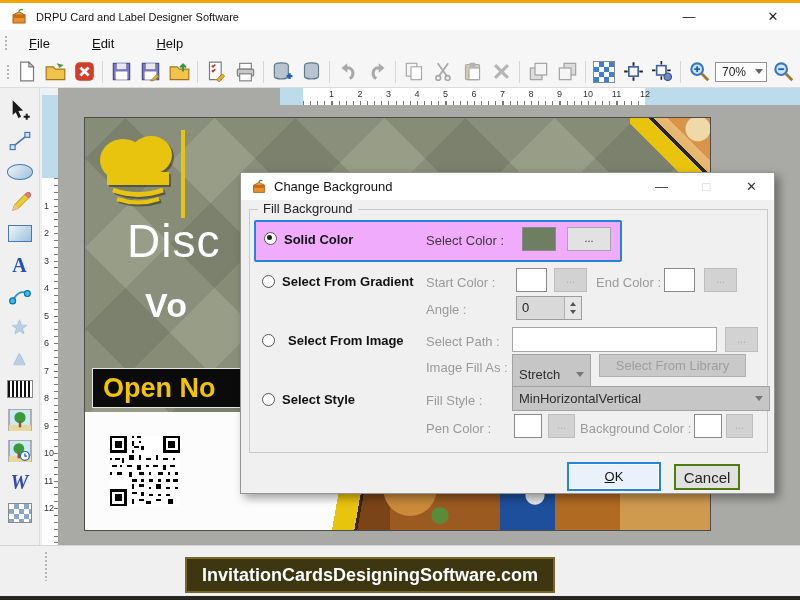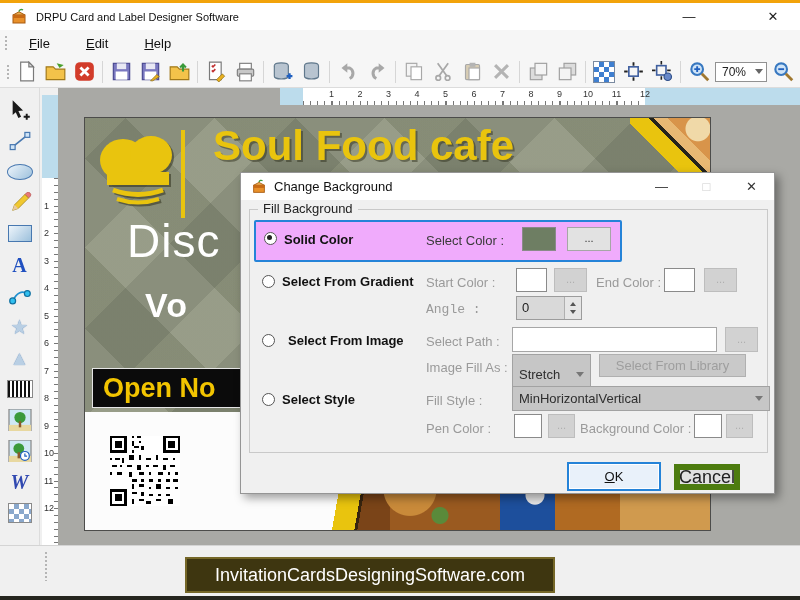--- a/index.html
+++ b/index.html
@@ -7,21 +7,21 @@
        font-family:"Liberation Sans",sans-serif;overflow:hidden;}
   
   .top-accent{position:absolute;left:0;top:0;width:800px;height:3px;background:#f2a30a;}
   .titlebar{position:absolute;left:0;top:3px;width:800px;height:27px;background:#fff;display:flex;align-items:center;}
   .app-icon{width:18px;height:18px;margin-left:10px;}
   .title-text{font-size:11px;color:#111;margin-left:8px;}
   .win-btn{position:absolute;top:0;width:42px;height:27px;display:flex;align-items:center;justify-content:center;font-size:13px;color:#222;}
   .win-min{left:668px;} .win-close{left:752px;}
   .menubar{position:absolute;left:0;top:30px;width:800px;height:26px;background:#f6f6f6;border-bottom:1px solid #e3e3e3;display:flex;align-items:center;}
   .grip-v{width:4px;height:16px;margin-left:4px;background-image:radial-gradient(#b5b5b5 1px,transparent 1.2px);background-size:4px 4px;}
-  .menu-items{display:flex;margin-left:8px;gap:10px;}
+  .menu-items{display:flex;margin-left:8px;gap:16px;}
   .menu-item{font-size:13px;color:#111;padding:3px 13px;}
   .toolbar{position:absolute;left:0;top:56px;width:800px;height:32px;background:#f6f6f6;border-bottom:1px solid #dcdcdc;display:flex;align-items:center;gap:3px;padding-left:2px;box-sizing:border-box;}
   .tb{width:26px;height:26px;display:flex;align-items:center;justify-content:center;flex:0 0 auto;}
   .tb svg{width:21px;height:21px;}
   .sep{width:1px;height:22px;background:#d6d6d6;margin:0 2px;flex:0 0 auto;}
   .grid-icon-box{width:20px;height:20px;border:1px solid #7a8aa0;background:repeating-conic-gradient(#3f7fd0 0 25%,#fff 0 50%) 0 0/10px 10px;}
   .zoombox{width:52px;height:20px;background:#fff;border:1px solid #919191;font-size:12px;color:#222;display:flex;align-items:center;padding:0 3px 0 6px;box-sizing:border-box;}
   .chev{width:0;height:0;border-left:4px solid transparent;border-right:4px solid transparent;border-top:5px solid #666;margin-left:auto;}
   
   .palette{position:absolute;left:0;top:88px;width:40px;height:457px;background:#f0f0f0;border-right:1px solid #dcdcdc;display:flex;flex-direction:column;align-items:center;padding-top:8px;gap:4px;box-sizing:border-box;}
@@ -98,29 +98,29 @@
   .tfield{position:absolute;background:#fff;border:1px solid #a6a6a6;box-sizing:border-box;}
   .ddown{position:absolute;background:#c6c6c6;border:1px solid #a2a2a2;font-size:13px;color:#2e2e2e;display:flex;align-items:center;padding:0 6px;box-sizing:border-box;white-space:nowrap;}
   .ddown .chev{border-top-color:#777;}
   .spin{position:absolute;background:#d9d9d9;border:1px solid #9c9c9c;display:flex;box-sizing:border-box;}
   .spin .val{flex:1;font-size:13px;color:#222;padding:3px 0 0 5px;}
   .spin .arrows{width:16px;border-left:1px solid #b0b0b0;display:flex;flex-direction:column;align-items:center;justify-content:space-evenly;background:#e6e6e6;}
   .up{width:0;height:0;border-left:3.5px solid transparent;border-right:3.5px solid transparent;border-bottom:4px solid #555;}
   .dn{width:0;height:0;border-left:3.5px solid transparent;border-right:3.5px solid transparent;border-top:4px solid #555;}
   .libbtn{position:absolute;background:#c9c9c9;border:1px solid #b0b0b0;color:#9e9e9e;font-size:13px;text-align:center;line-height:21px;box-sizing:border-box;white-space:nowrap;}
   .ok-btn{position:absolute;left:326px;top:289px;width:94px;height:29px;background:#e9f1fa;border:2px solid #2583d8;box-shadow:inset 0 0 0 1px #fff;font-size:13px;color:#111;display:flex;align-items:center;justify-content:center;box-sizing:border-box;}
-  .cancel-btn{position:absolute;left:433px;top:291px;width:66px;height:26px;background:#e1e1e1;border:6px solid #4d7c0f;font-size:18px;color:#222;display:flex;align-items:center;justify-content:center;box-sizing:border-box;}
+  .cancel-btn{position:absolute;left:433px;top:291px;width:66px;height:26px;background:#e1e1e1;border:2px solid #4d7c0f;font-size:15px;color:#222;display:flex;align-items:center;justify-content:center;box-sizing:border-box;}
   
   .bottombar{position:absolute;left:0;top:545px;width:800px;height:55px;background:#f0f0f0;border-top:1px solid #d4d4d4;}
   .bgrip{position:absolute;left:44px;top:5px;width:4px;height:30px;background-image:radial-gradient(#b5b5b5 1px,transparent 1.2px);background-size:4px 4px;}
   .front-tab{position:absolute;left:58px;top:542px;width:70px;height:37px;background:linear-gradient(#5aaeea,#1e7cd0);border:1px solid #1565b8;display:flex;align-items:center;z-index:10;box-sizing:border-box;}
   .book-icon{width:24px;height:26px;margin-left:6px;background:linear-gradient(#e8f5fd,#8ec8ee);border:1px solid #3a80b8;border-left:4px solid #5aa0d0;box-sizing:border-box;}
   .front-label{font-size:13px;color:#0c2036;margin-left:7px;}
   .banner{position:absolute;left:185px;top:557px;width:370px;height:36px;background:#3e3610;border:2px solid #756728;display:flex;align-items:center;justify-content:center;z-index:11;box-sizing:border-box;}
-  .banner span{font-size:18px;font-weight:normal;color:#fff;white-space:nowrap;}
+  .banner span{font-size:18px;font-weight:bold;color:#fff;white-space:nowrap;}
   .bottom-edge{position:absolute;left:0;top:596px;width:800px;height:4px;background:#26261f;}
   u{text-decoration:underline;}
 </style>
 </head>
 <body>
 
 <div id="app">
 
   <div class="top-accent"></div>
 
@@ -466,21 +466,20 @@
     <div class="card">
       <div class="card-green">
         <svg class="chef-hat" viewBox="0 0 82 74">
           <ellipse cx="26" cy="28" rx="23" ry="21" fill="#e9c40e"></ellipse>
           <ellipse cx="54" cy="23" rx="21" ry="19" fill="#e9c40e"></ellipse>
           <path d="M10 40h62v13H10z" fill="#e9c40e"></path>
           <path d="M16 58q25 9 50 0" stroke="#e9c40e" stroke-width="5" fill="none"></path>
           <path d="M20 67q21 7 42 0" stroke="#e9c40e" stroke-width="4" fill="none"></path>
         </svg>
         <span class="brand-divider"></span>
-        <span class="brand-text">Soul Food cafe</span>
         <span class="corner-food"></span>
         <span class="headline1">Disc</span>
         <span class="headline2">Vo</span>
         <div class="ribbon">
           <span>Open No</span>
         </div>
       </div>
       <svg class="qr" viewBox="0 0 29 29" shape-rendering="crispEdges">
         <rect width="29" height="29" fill="#fff"></rect>
         <path fill="#000" d="M0 0h7v7H0zM22 0h7v7h-7zM0 22h7v7H0z"></path>
@@ -520,21 +519,21 @@
       </div>
 
       <span class="radio" style="left:12px;top:65px;"></span>
       <span class="blabel" style="left:32px;top:64px;">Select From Gradient</span>
       <span class="glabel" style="left:176px;top:65px;">Start Color :</span>
       <span class="swatch" style="left:266px;top:58px;width:31px;height:24px;"></span>
       <span class="btn3 dis" style="left:304px;top:58px;width:33px;height:24px;">...</span>
       <span class="glabel" style="left:346px;top:65px;">End Color :</span>
       <span class="swatch" style="left:414px;top:58px;width:31px;height:24px;"></span>
       <span class="btn3 dis" style="left:454px;top:58px;width:33px;height:24px;">...</span>
-      <span class="glabel" style="left:176px;top:92px;font-family:Liberation Mono, monospace;">Angle :</span>
+      <span class="glabel" style="left:176px;top:92px;">Angle :</span>
       <div class="spin" style="left:266px;top:86px;width:66px;height:24px;">
         <span class="val">0</span>
         <span class="arrows">
             <span class="up"></span>
             <span class="dn"></span>
           </span>
       </div>
 
       <span class="radio" style="left:12px;top:124px;"></span>
       <span class="blabel" style="left:32px;top:123px;margin-left:6px;">Select From Image</span>

